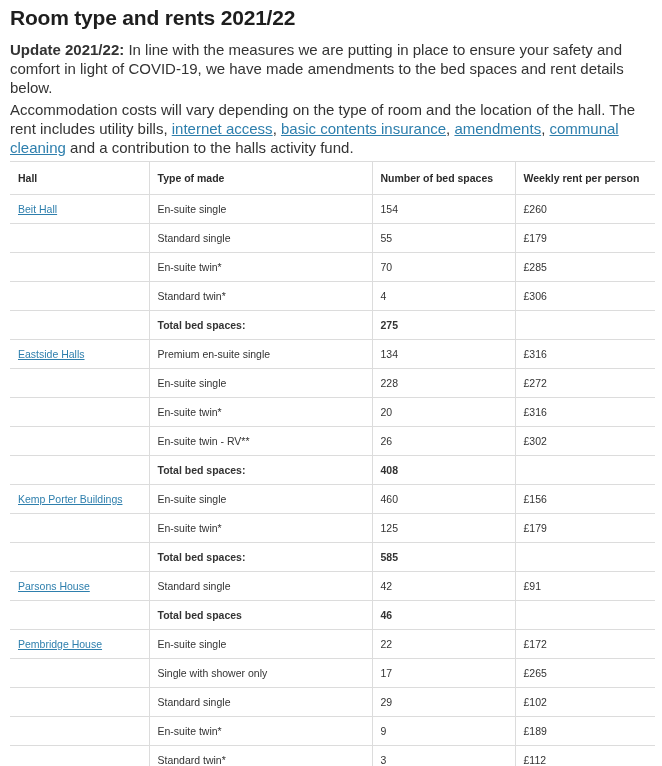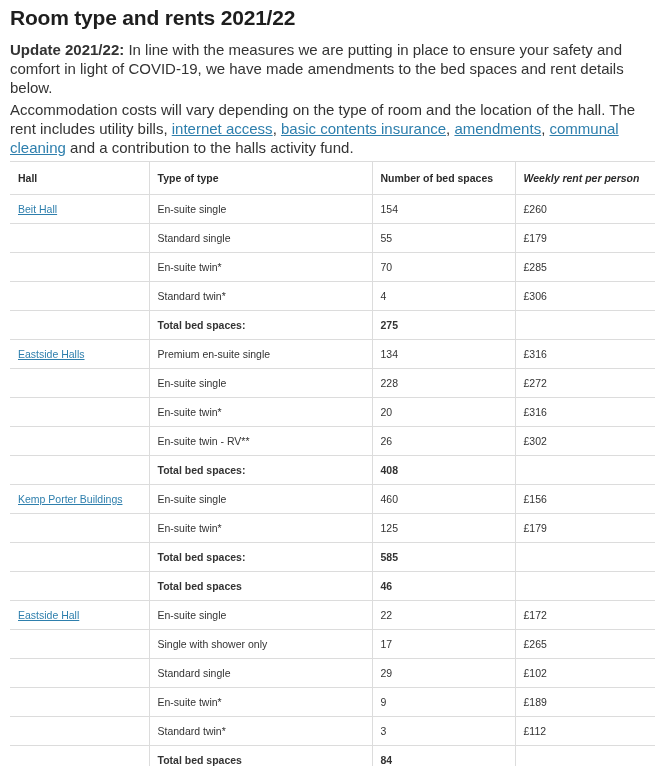--- a/index.html
+++ b/index.html
@@ -44,39 +44,39 @@
     padding:0 6px 0 8px;
     text-align:left;
     vertical-align:middle;
     font-size:10.5px;
     overflow:hidden;
     white-space:nowrap;
   }
   th+th,td+td{border-left:1px solid var(--border);}
   thead th{font-weight:700;color:#2b2b2b;height:33px;}
   tbody td{height:29px;font-weight:400;}
-  th.c1{width:139px;} th.c2{width:223px;} th.c3{width:143px;margin-left:9px;} th.c4{width:140px;font-style:italic;}
+  th.c1{width:139px;} th.c2{width:223px;} th.c3{width:143px;margin-left:9px;} th.c4{width:140px;}
   tr.total td{font-weight:700;margin-left:12px;}
 </style>
 </head>
 <body>
 
 <div class="page">
 
   <h1>Room type and rents 2021/22</h1>
 
   <p class="update"><b>Update 2021/22:</b><span> In line with the measures we are putting in place to ensure your safety and comfort in light of COVID-19, we have made amendments to the bed spaces and rent details below.</span></p>
 
   <p class="desc"><span>Accommodation costs will vary depending on the type of room and the location of the hall. The rent includes utility bills, </span><a href="#">internet access</a><span>, </span><a href="#">basic contents insurance</a><span>, </span><a href="#">amendments</a><span>, </span><a href="#">communal cleaning</a><span> and a contribution to the halls activity fund.</span></p>
 
   <table>
     <thead>
       <tr>
         <th class="c1">Hall</th>
-        <th class="c2">Type of type</th>
+        <th class="c2">Type of made</th>
         <th class="c3">Number of bed spaces</th>
         <th class="c4">Weekly rent per person</th>
       </tr>
     </thead>
     <tbody>
         <tr>
           <td><a href="#">Beit Hall</a></td>
           <td>En-suite single</td>
           <td>154</td>
           <td>£260</td>
@@ -146,28 +146,34 @@
           <td>En-suite twin*</td>
           <td>125</td>
           <td>£179</td>
         </tr>
         <tr class="total">
           <td></td>
           <td>Total bed spaces:</td>
           <td>585</td>
           <td></td>
         </tr>
+        <tr>
+          <td><a href="#">Parsons House</a></td>
+          <td>Standard single</td>
+          <td>42</td>
+          <td>£91</td>
+        </tr>
         <tr class="total">
           <td></td>
           <td>Total bed spaces</td>
           <td>46</td>
           <td></td>
         </tr>
         <tr>
-          <td><a href="#">Eastside Hall</a></td>
+          <td><a href="#">Pembridge House</a></td>
           <td>En-suite single</td>
           <td>22</td>
           <td>£172</td>
         </tr>
         <tr>
           <td></td>
           <td>Single with shower only</td>
           <td>17</td>
           <td>£265</td>
         </tr>

